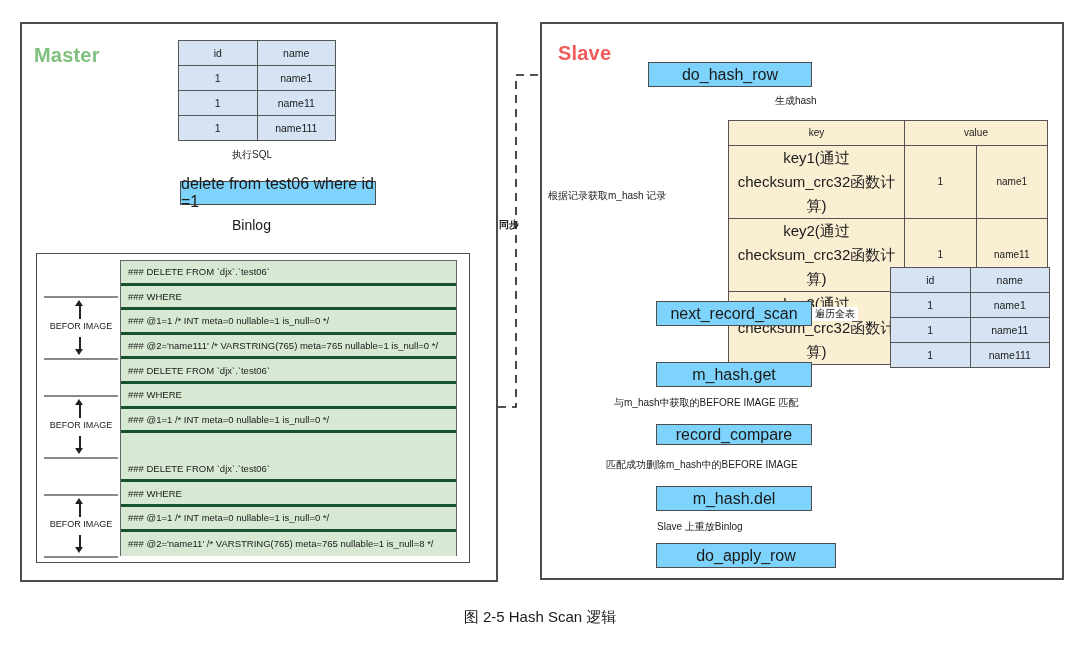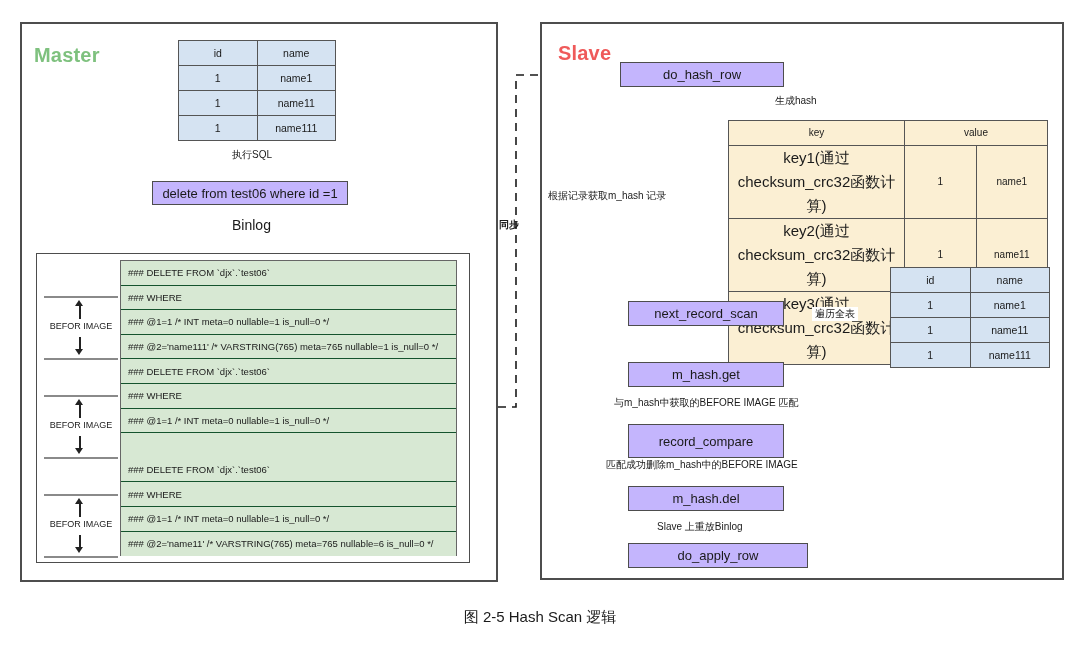--- a/index.html
+++ b/index.html
@@ -25,34 +25,34 @@
 
   #hash-table{left:728px;top:120px;width:320px;}
   #hash-table td{font-size:10px;}
   #hash-table .hcap{height:23px;line-height:23px;}
   #hash-table .kcol{width:175px;}
   #hash-table .v1{width:70px;}
   #hash-table .v2{width:75px;}
   #hash-table .kcell{font-size:15px;}
 
   
-  .pbox{position:absolute;border:1px solid #4d4d4d;background:#c4b5fd;font-size:13px;color:#1a1a1a;
-        display:flex;align-items:center;justify-content:center;box-sizing:border-box;}
+  .pbox{position:absolute;border:1px solid #4d4d4d;background:#7dd3fc;font-size:16px;color:#1a1a1a;
+        display:flex;align-items:center;justify-content:center;box-sizing:border-box;margin-left:28px;}
   #sql-box{left:152px;top:181px;width:196px;height:24px;}
   #do-hash-row{left:620px;top:62px;width:164px;height:25px;}
   #next-record-scan{left:628px;top:301px;width:156px;height:25px;}
   #m-hash-get{left:628px;top:362px;width:156px;height:25px;}
-  #record-compare{left:628px;top:424px;width:156px;height:34px;}
+  #record-compare{left:628px;top:424px;width:156px;height:21px;}
   #m-hash-del{left:628px;top:486px;width:156px;height:25px;}
   #do-apply-row{left:628px;top:543px;width:180px;height:25px;}
 
   
   #binlog-box{position:absolute;left:36px;top:253px;width:434px;height:310px;border:1px solid #4d4d4d;background:#fff;box-sizing:border-box;}
   #binlog-inner{position:absolute;left:120px;top:260px;width:337px;height:296px;border:1px solid #666;box-sizing:border-box;background:#d7e8d3;}
-  .brow{position:absolute;left:121px;width:335px;height:24.6px;background:#d7e8d3;border-bottom:1px solid #14532d;
+  .brow{position:absolute;left:121px;width:335px;height:24.6px;background:#d7e8d3;border-bottom:3px solid #14532d;
         box-sizing:border-box;font-size:9.5px;color:#1a1a1a;display:flex;align-items:center;padding-left:7px;white-space:nowrap;}
 
   
   .bi-group{position:absolute;left:44px;width:74px;}
   .bi-bar{position:absolute;left:0;width:74px;height:2px;background:#8a8a8a;}
   .bi-label{position:absolute;left:-5px;width:84px;text-align:center;font-size:9px;color:#1a1a1a;}
   .bi-arrow{position:absolute;left:35px;width:1.6px;background:#222;}
   .bi-head{position:absolute;left:31px;width:0;height:0;border-left:4.5px solid transparent;border-right:4.5px solid transparent;}
   .bi-head.up{border-bottom:6px solid #222;}
   .bi-head.down{border-top:6px solid #222;}
@@ -135,21 +135,21 @@
   <div class="brow" style="top:261px;">###   DELETE FROM `djx`.`test06`</div>
   <div class="brow" style="top:285.6px;">### WHERE</div>
   <div class="brow" style="top:310.2px;">###   @1=1 /* INT meta=0 nullable=1 is_null=0 */</div>
   <div class="brow" style="top:334.8px;">###   @2='name111' /* VARSTRING(765) meta=765 nullable=1 is_null=0 */</div>
   <div class="brow" style="top:359.4px;">###   DELETE FROM `djx`.`test06`</div>
   <div class="brow" style="top:384px;">### WHERE</div>
   <div class="brow" style="top:408.6px;">###   @1=1 /* INT meta=0 nullable=1 is_null=0 */</div>
   <div class="brow" style="top:457.8px;">###   DELETE FROM `djx`.`test06`</div>
   <div class="brow" style="top:482.4px;">### WHERE</div>
   <div class="brow" style="top:507px;">###   @1=1 /* INT meta=0 nullable=1 is_null=0 */</div>
-  <div class="brow" style="top:531.6px;border-bottom:none;">###   @2='name11' /* VARSTRING(765) meta=765 nullable=6 is_null=0 */</div>
+  <div class="brow" style="top:531.6px;border-bottom:none;">###   @2='name11' /* VARSTRING(765) meta=765 nullable=1 is_null=8 */</div>
 
   <div class="bi-group" style="top:296px;height:64px;">
     <div class="bi-bar" style="top:0px;"></div>
     <div class="bi-head up" style="top:4px;"></div>
     <div class="bi-arrow" style="top:9px;height:14px;"></div>
     <div class="bi-label" style="top:25px;">BEFOR IMAGE</div>
     <div class="bi-arrow" style="top:41px;height:14px;"></div>
     <div class="bi-head down" style="top:53px;"></div>
     <div class="bi-bar" style="top:62px;"></div>
   </div>

